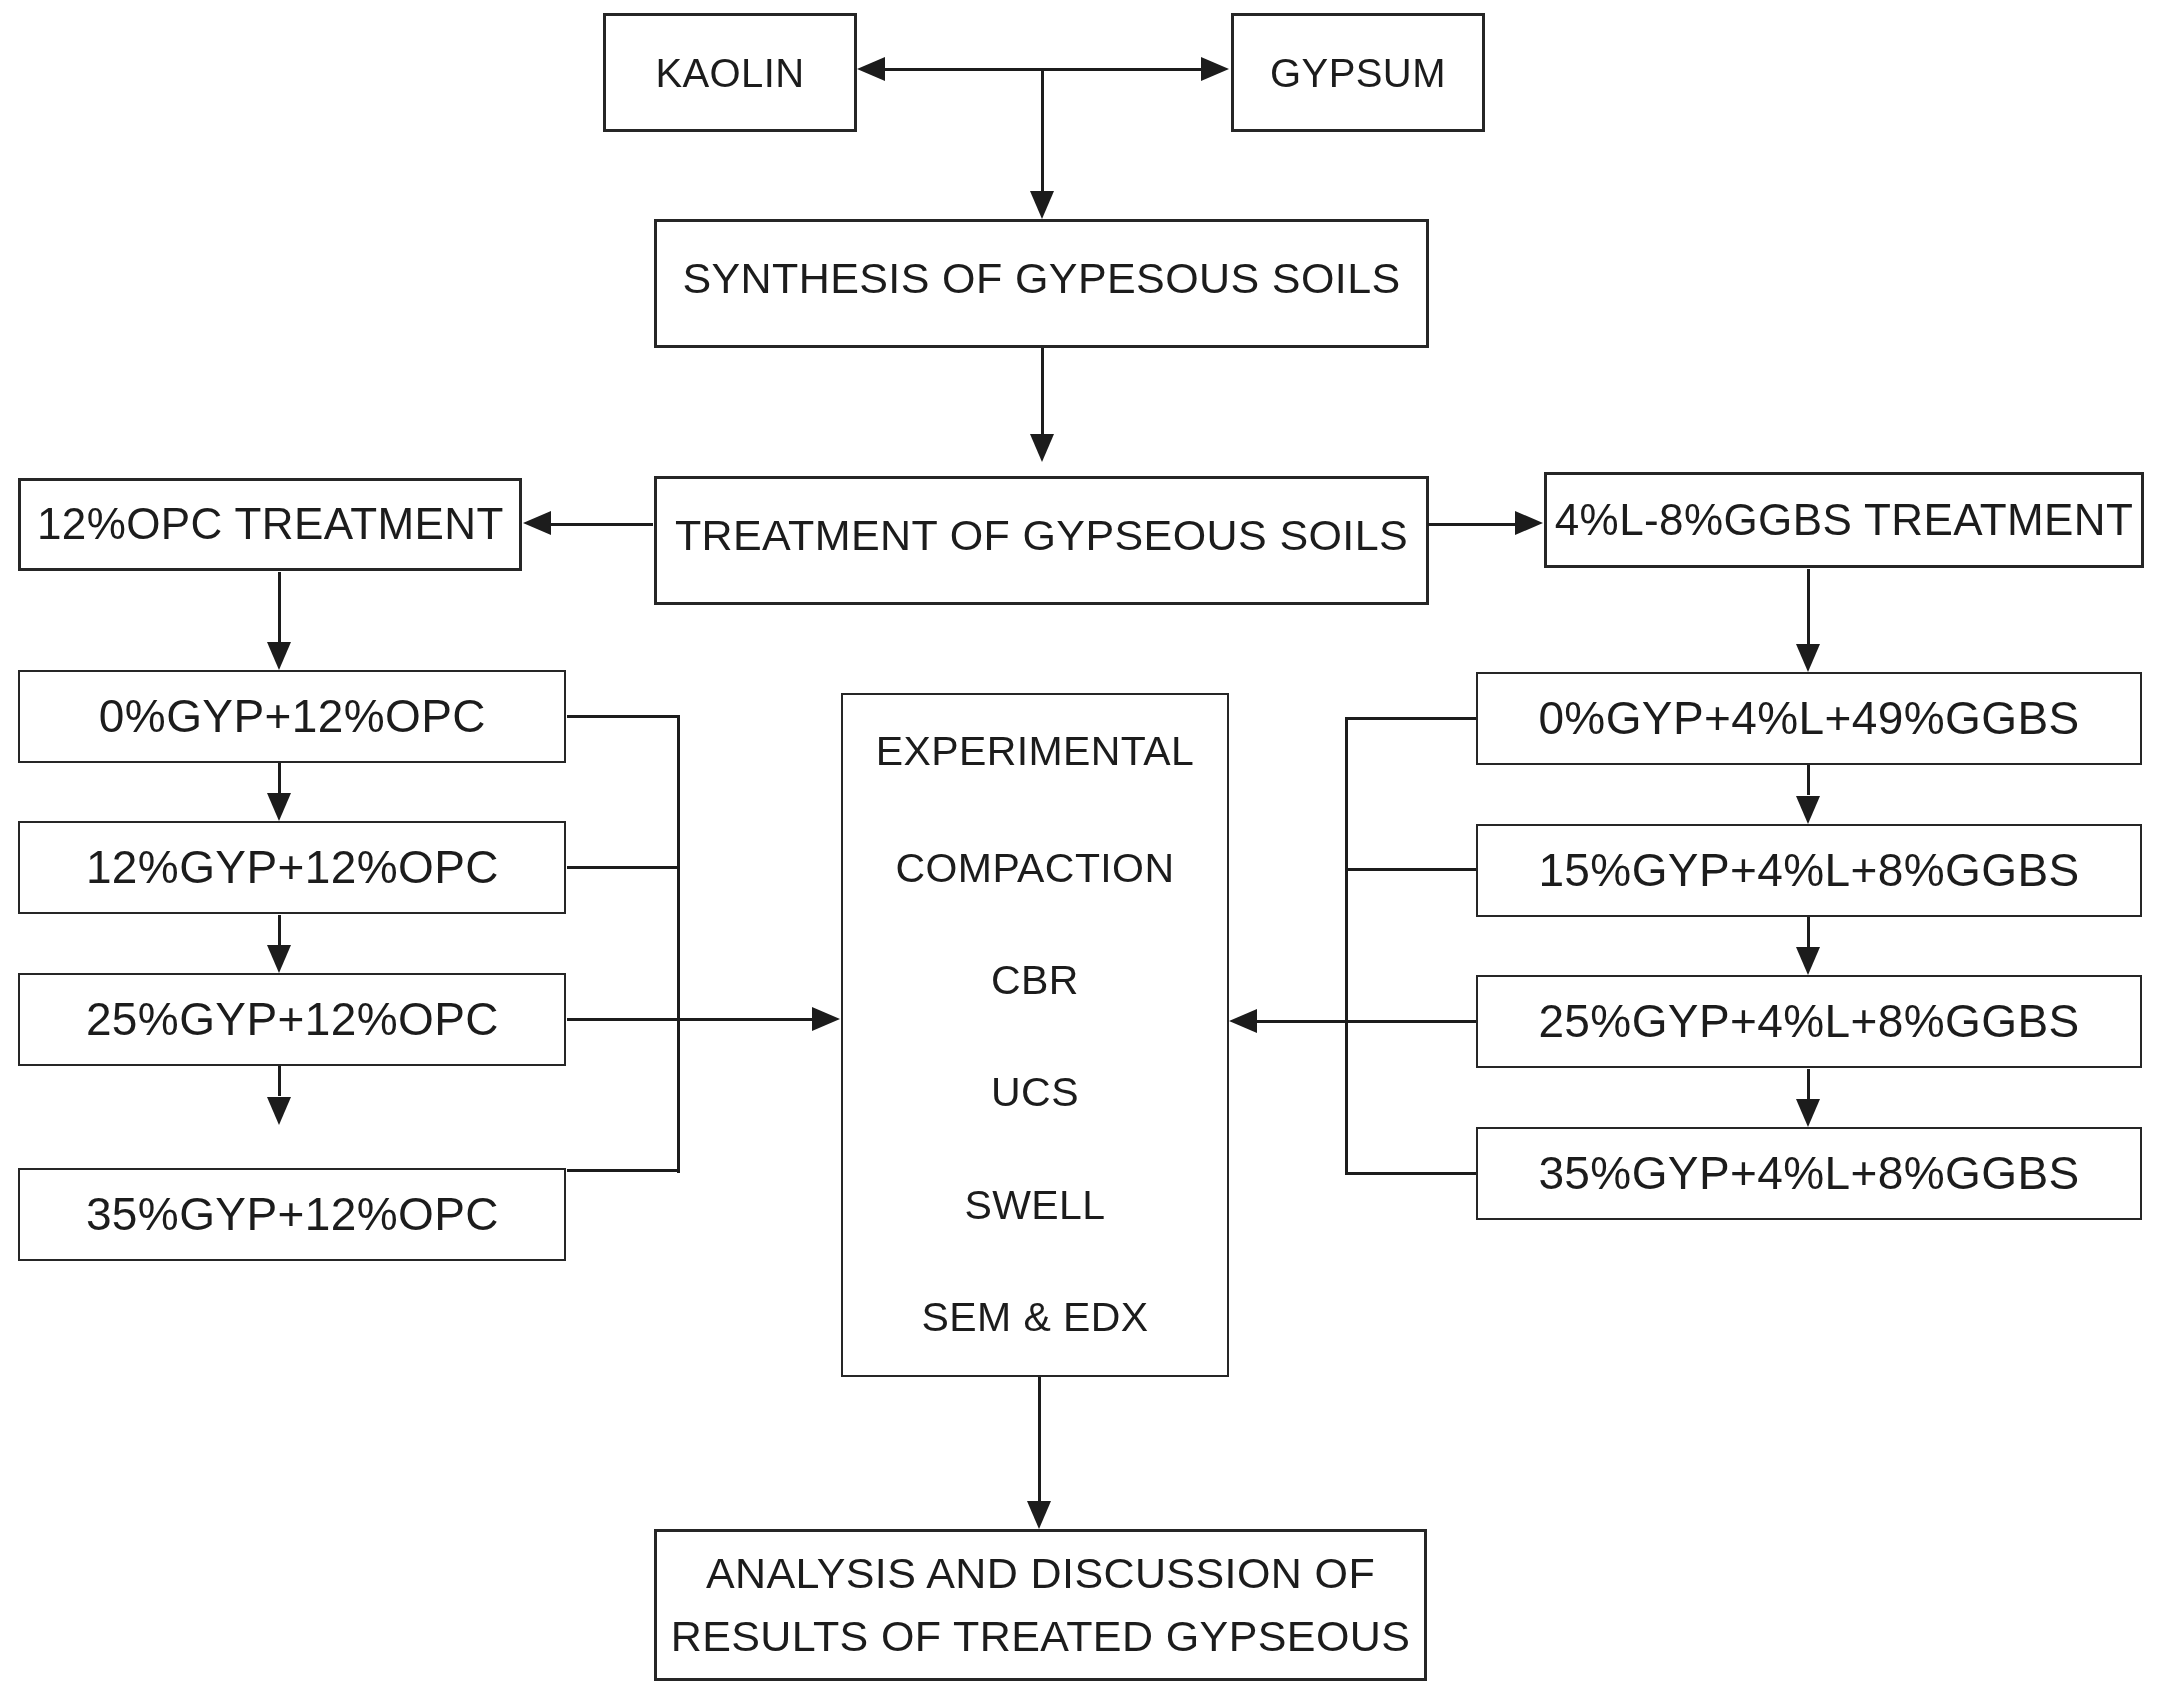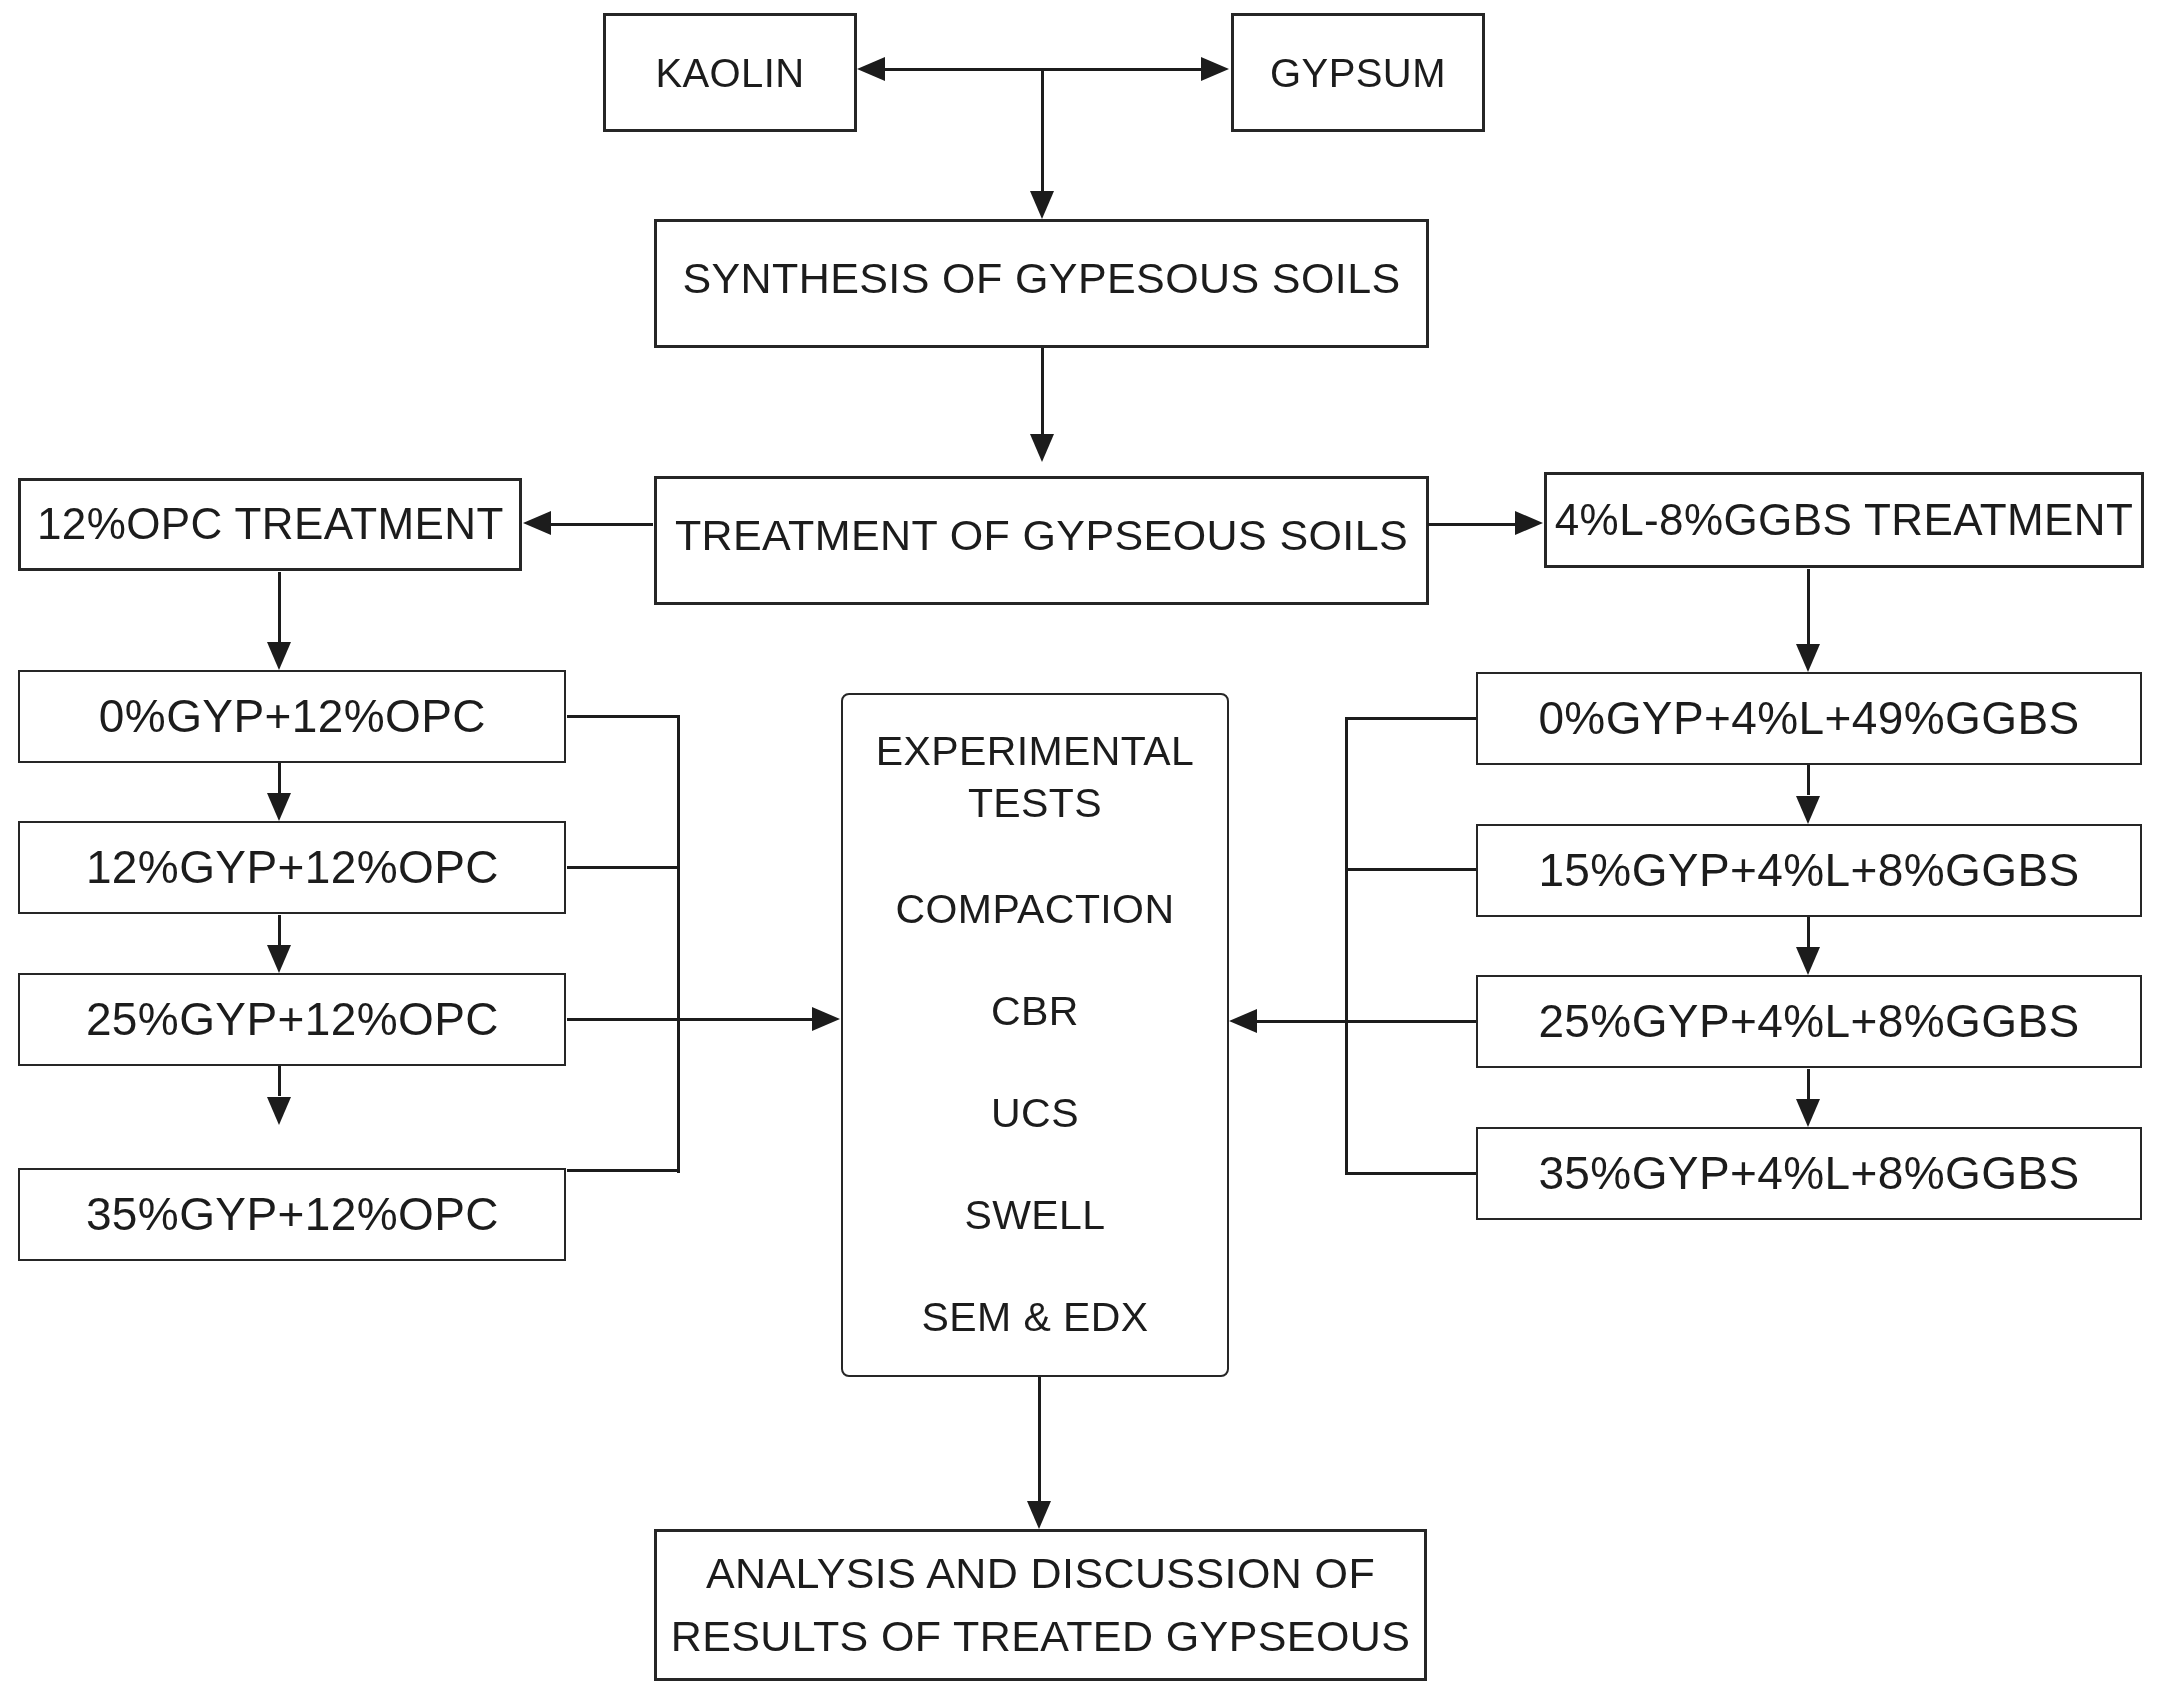--- a/index.html
+++ b/index.html
@@ -16,21 +16,21 @@
     border:3.7px solid var(--border);color:var(--text);
     display:flex;align-items:center;justify-content:center;text-align:center;
     line-height:1.15;letter-spacing:0.4px;
   }
   .b-kaolin,.b-gypsum{font-size:40px;}
   .b-synth,.b-treat{font-size:43px;align-items:flex-start;padding-top:32px;}
   .b-opc,.b-ggbs{font-size:44px;}
   .b-step{font-size:46px;border-width:2.9px;}
   .b-center{
     font-size:41px;flex-direction:column;justify-content:space-between;
-    padding:29px 5.9px 34px 5.9px;border-width:2.9px;border-radius:8px;
+    padding:29px 5.9px 34px 5.9px;border-width:2.9px;
   }
   .b-bottom{
     font-size:43px;flex-direction:column;justify-content:space-around;
     padding:10.3px 4.4px;border-width:3.7px;line-height:1.2;
   }
   .center-item{white-space:nowrap;}
   .center-heading div{margin:4.4px 0;}
   .hl{position:absolute;height:2.9px;background:var(--line);}
   .vl{position:absolute;width:2.9px;background:var(--line);}
   .ah{position:absolute;width:0;height:0;}
@@ -142,21 +142,20 @@
   <div class="hl" style="left:1347px;top:717px;width:129px;"></div>
   <div class="hl" style="left:1347px;top:868px;width:129px;"></div>
   <div class="hl" style="left:1347px;top:1020px;width:129px;"></div>
   <div class="hl" style="left:1347px;top:1172px;width:129px;"></div>
   <div class="hl" style="left:1257px;top:1020px;width:90px;"></div>
   <div class="ah ah-l" style="left:1229px;top:1009px;"></div>
 
   <div class="box b-center" style="left:841px;top:693px;width:388px;height:684px;">
     <div class="center-item center-heading">
       <div>EXPERIMENTAL</div>
-      <div>TESTS</div>
     </div>
     <div class="center-item">COMPACTION</div>
     <div class="center-item">CBR</div>
     <div class="center-item">UCS</div>
     <div class="center-item">SWELL</div>
     <div class="center-item">SEM &amp; EDX</div>
   </div>
 
   <div class="vl" style="left:1038px;top:1377px;height:124px;"></div>
   <div class="ah ah-d" style="left:1027px;top:1501px;"></div>

